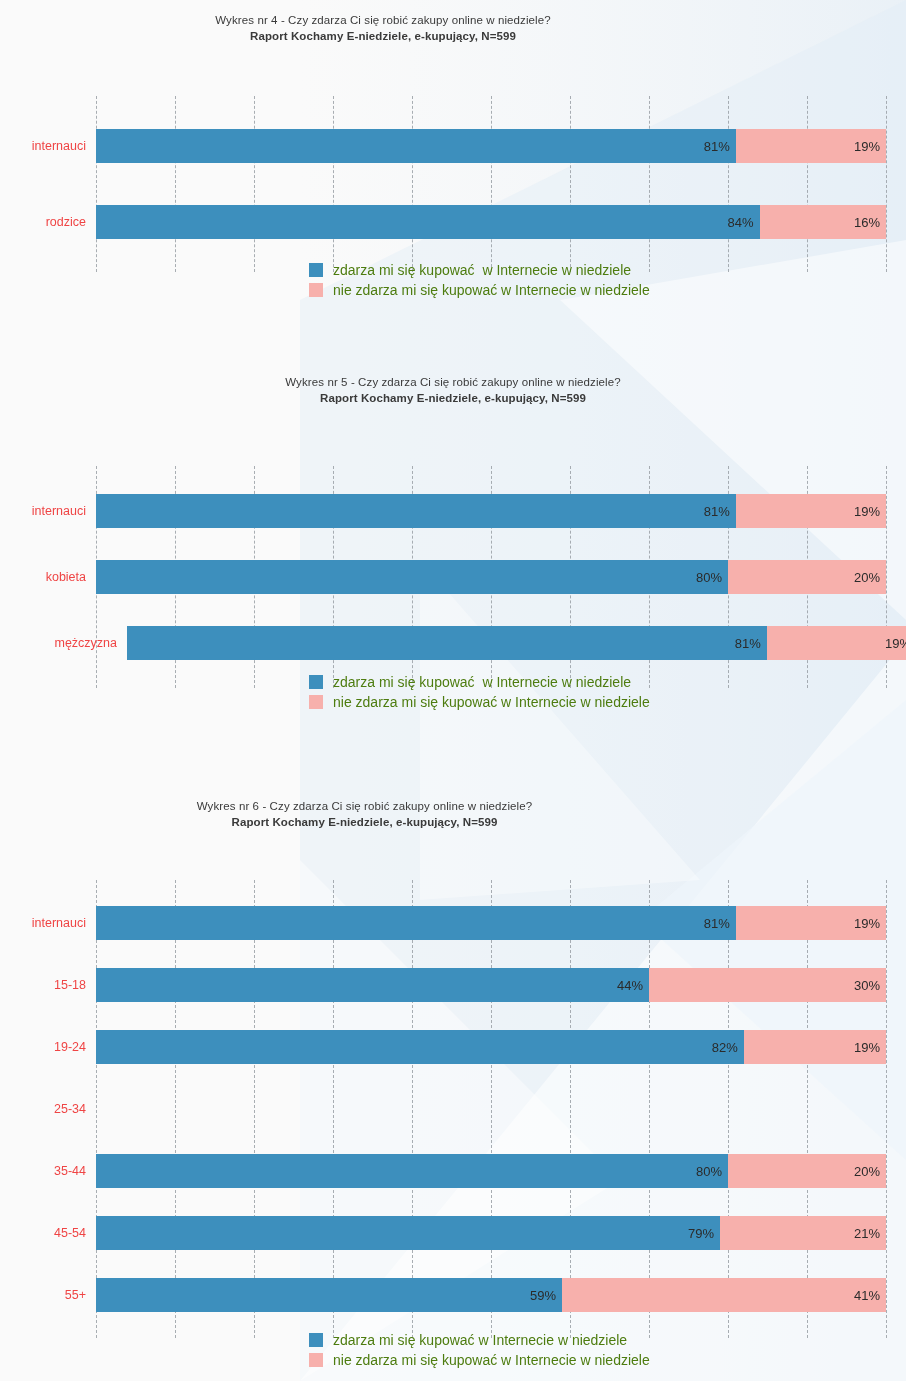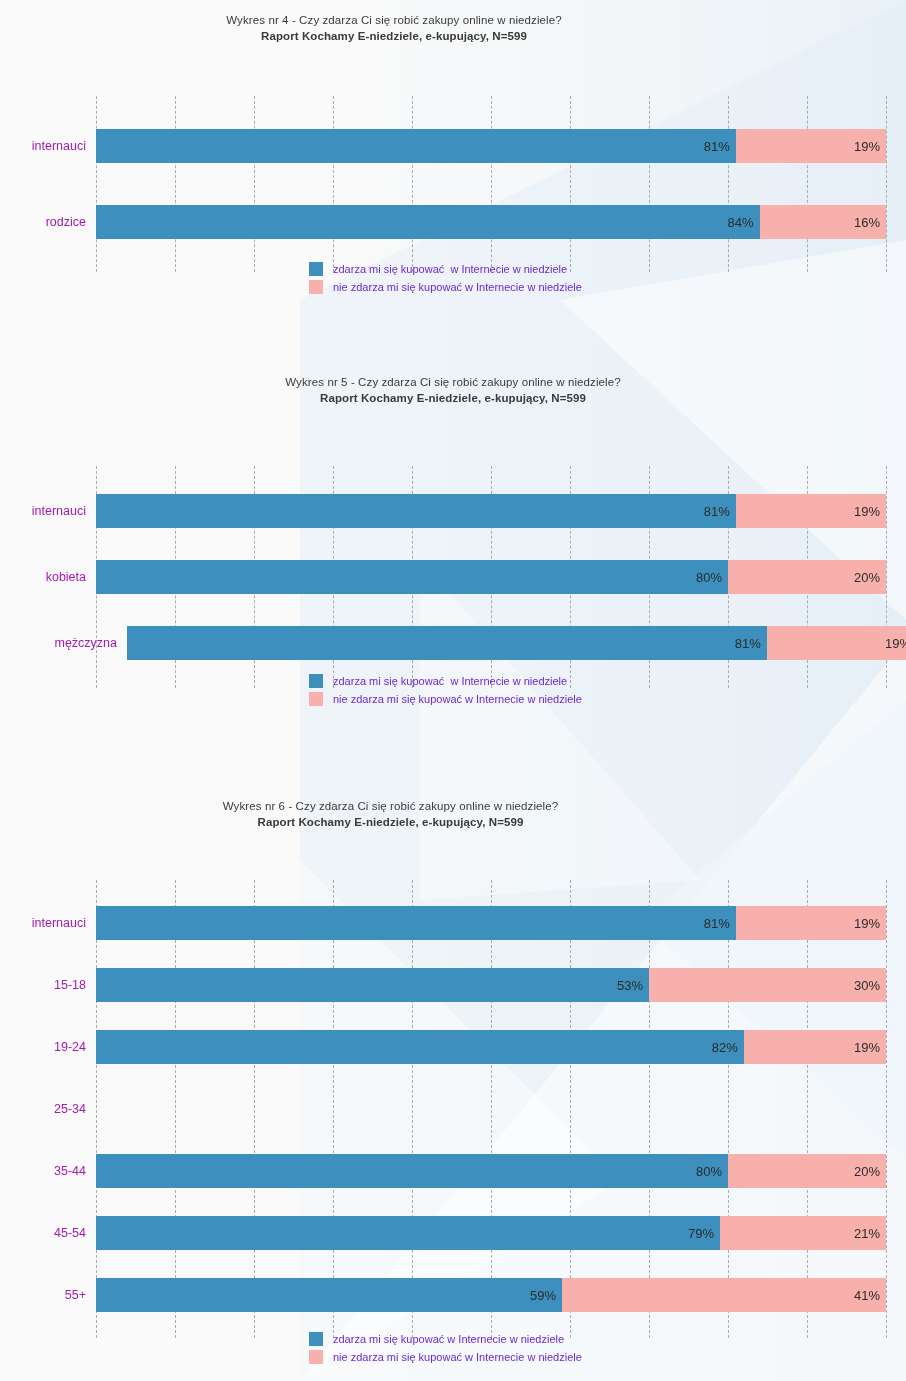--- a/index.html
+++ b/index.html
@@ -33,21 +33,21 @@
   .grid{position:absolute;top:0;left:0;right:0;bottom:0;}
   .gridline{
     position:absolute;top:0;bottom:0;width:0;
     border-left:1px dashed #9aa0a6;
     opacity:.85;
   }
   .row{position:relative;width:906px;}
   .row-label{
     position:absolute;left:0;top:50%;transform:translateY(-50%);
     width:86px;text-align:right;
-    font-size:12.5px;color:#a21caf;
+    font-size:12.5px;color:#ef4444;
     white-space:nowrap;
   }
   .bar-track{
     position:absolute;left:96px;width:790px;
     top:50%;transform:translateY(-50%);
     height:34px;display:flex;
   }
   .seg{
     height:100%;
     display:flex;align-items:center;justify-content:flex-end;
@@ -61,21 +61,21 @@
 
   
   .legend{
     position:absolute;left:309px;
     display:flex;flex-direction:column;gap:4px;
   }
   .legend-item{display:flex;align-items:center;gap:10px;}
   .swatch{width:14px;height:14px;flex:none;display:block;}
   .swatch.blue{background:#3d8fbd;}
   .swatch.pink{background:#f7b0ac;}
-  .legend-label{font-size:11px;color:#6d28d9;white-space:pre;}
+  .legend-label{font-size:14px;color:#4d7c0f;white-space:pre;}
 </style>
 </head>
 <body>
 
 <svg id="bg-watermark" width="906" height="1381" viewBox="0 0 906 1381">
   <defs>
     <linearGradient id="gv" x1="0" y1="0" x2="1" y2="0">
       <stop offset="0" stop-color="#e8f1f8" stop-opacity="0"></stop>
       <stop offset="1" stop-color="#dce9f4" stop-opacity="1"></stop>
     </linearGradient>
@@ -85,21 +85,21 @@
   <polygon points="300,300 906,0 906,1381 300,1381" fill="#e3eef7" opacity=".45"></polygon>
   <polygon points="300,1381 906,640 906,1381" fill="#ffffff" opacity=".55"></polygon>
   <polygon points="560,300 906,620 906,240" fill="#ffffff" opacity=".5"></polygon>
   <polygon points="300,860 620,1180 300,1381" fill="#ffffff" opacity=".45"></polygon>
   <polygon points="640,920 906,1160 906,700" fill="#eef5fb" opacity=".7"></polygon>
   <polygon points="420,560 700,880 420,900" fill="#ffffff" opacity=".35"></polygon>
 </svg>
 
 <div id="page">
     <div class="chart-block" style="top: 0px;">
-      <div class="chart-title" style="position: absolute; left: 16px; width: 756px; top: 12px;"><span class="t1">Wykres nr 4 - Czy zdarza Ci się robić zakupy online w niedziele?</span><span class="t2">Raport Kochamy E-niedziele, e-kupujący, N=599</span></div>
+      <div class="chart-title" style="position: absolute; left: 5px; width: 756px; top: 12px;"><span class="t1">Wykres nr 4 - Czy zdarza Ci się robić zakupy online w niedziele?</span><span class="t2">Raport Kochamy E-niedziele, e-kupujący, N=599</span></div>
       <div class="plot" style="position: absolute; left: 0px; top: 96px; width: 906px; height: 176px;">
         <div class="grid">
           <div class="gridline" style="left: 96px;"></div>
           <div class="gridline" style="left: 175px;"></div>
           <div class="gridline" style="left: 254px;"></div>
           <div class="gridline" style="left: 333px;"></div>
           <div class="gridline" style="left: 412px;"></div>
           <div class="gridline" style="left: 491px;"></div>
           <div class="gridline" style="left: 570px;"></div>
           <div class="gridline" style="left: 649px;"></div>
@@ -196,21 +196,21 @@
           <span class="swatch blue" style="background: rgb(61, 143, 189);"></span>
           <span class="legend-label">zdarza mi się kupować  w Internecie w niedziele</span>
         </div>
         <div class="legend-item">
           <span class="swatch pink" style="background: rgb(247, 176, 172);"></span>
           <span class="legend-label">nie zdarza mi się kupować w Internecie w niedziele</span>
         </div>
       </div>
     </div>
     <div class="chart-block" style="top: 0px;">
-      <div class="chart-title" style="position: absolute; left: 0px; width: 729px; top: 798px; padding-left: 26px;"><span class="t1">Wykres nr 6 - Czy zdarza Ci się robić zakupy online w niedziele?</span><span class="t2">Raport Kochamy E-niedziele, e-kupujący, N=599</span></div>
+      <div class="chart-title" style="position: absolute; left: 0px; width: 729px; top: 798px;"><span class="t1">Wykres nr 6 - Czy zdarza Ci się robić zakupy online w niedziele?</span><span class="t2">Raport Kochamy E-niedziele, e-kupujący, N=599</span></div>
       <div class="plot" style="position: absolute; left: 0px; top: 880px; width: 906px; height: 458px;">
         <div class="grid">
           <div class="gridline" style="left: 96px;"></div>
           <div class="gridline" style="left: 175px;"></div>
           <div class="gridline" style="left: 254px;"></div>
           <div class="gridline" style="left: 333px;"></div>
           <div class="gridline" style="left: 412px;"></div>
           <div class="gridline" style="left: 491px;"></div>
           <div class="gridline" style="left: 570px;"></div>
           <div class="gridline" style="left: 649px;"></div>
@@ -226,21 +226,21 @@
             </div>
             <div class="seg pink" style="width: 19%; background: rgb(247, 176, 172);">
               <span>19%</span>
             </div>
           </div>
         </div>
         <div class="row" style="position: absolute; left: 0px; top: 74px; height: 62px;">
           <div class="row-label">15-18</div>
           <div class="bar-track">
             <div class="seg blue" style="width: 70%; background: rgb(61, 143, 189);">
-              <span>53%</span>
+              <span>44%</span>
             </div>
             <div class="seg pink" style="width: 30%; background: rgb(247, 176, 172);">
               <span>30%</span>
             </div>
           </div>
         </div>
         <div class="row" style="position: absolute; left: 0px; top: 136px; height: 62px;">
           <div class="row-label">19-24</div>
           <div class="bar-track">
             <div class="seg blue" style="width: 82%; background: rgb(61, 143, 189);">

